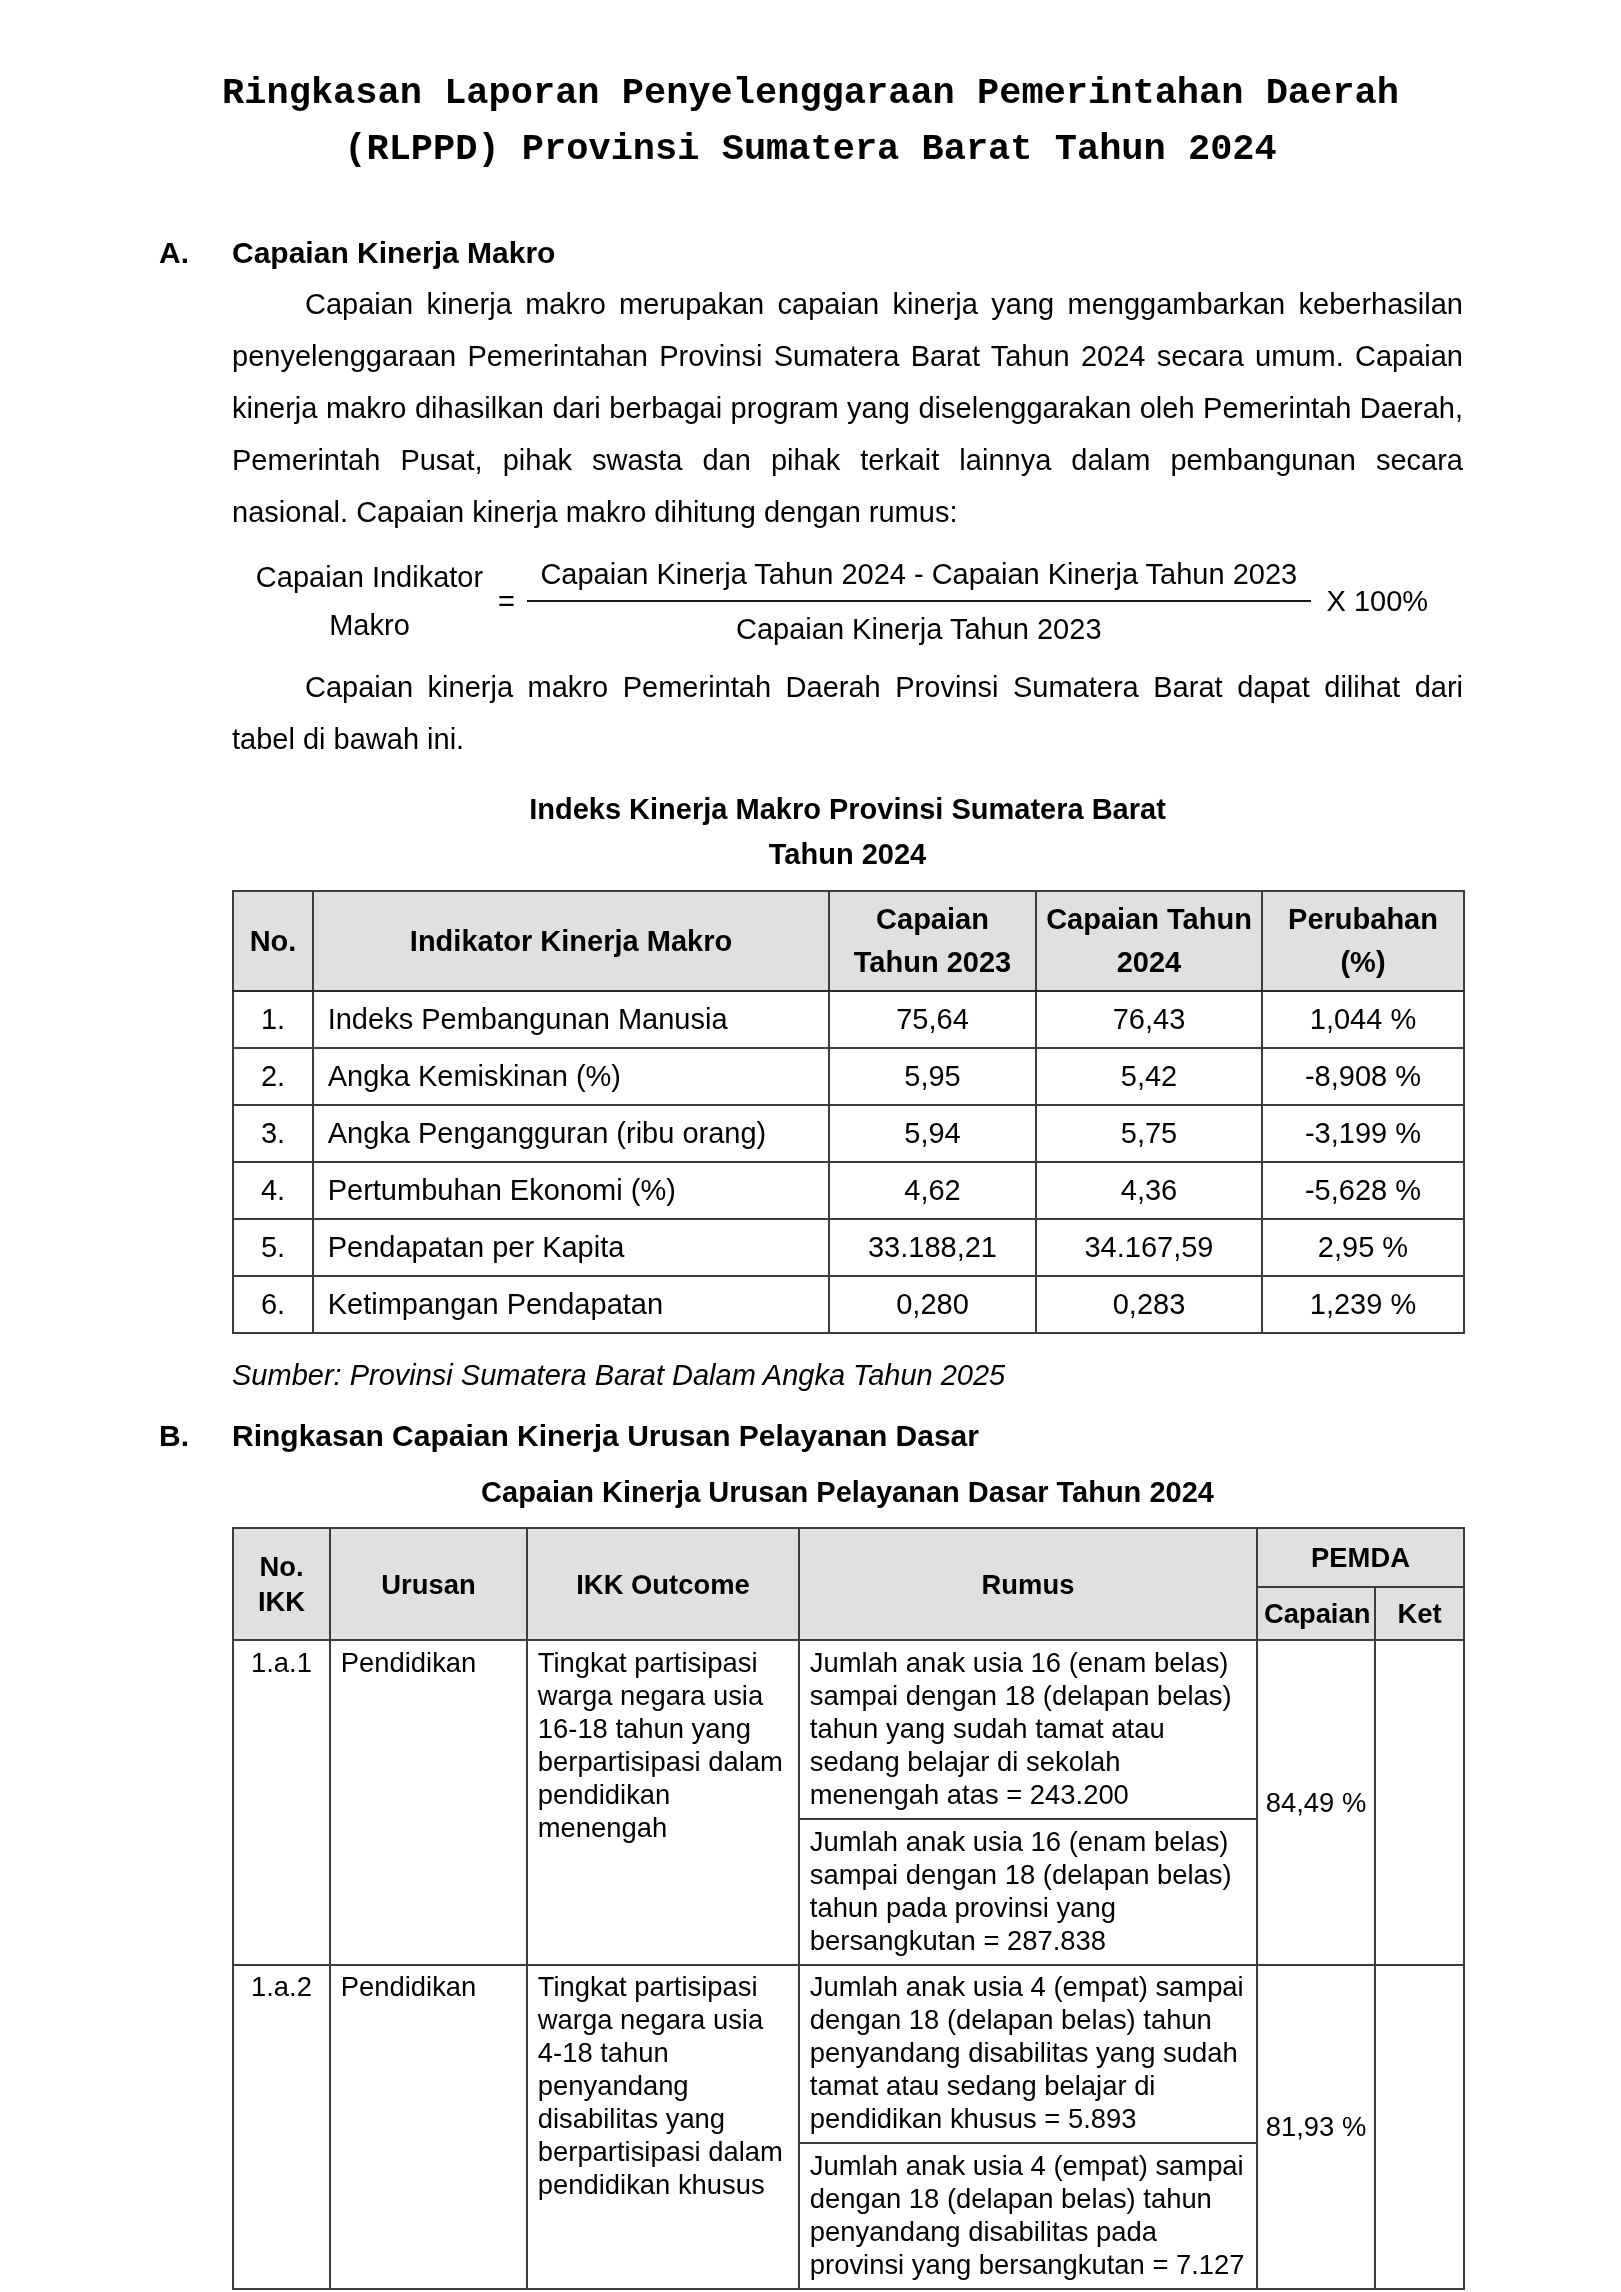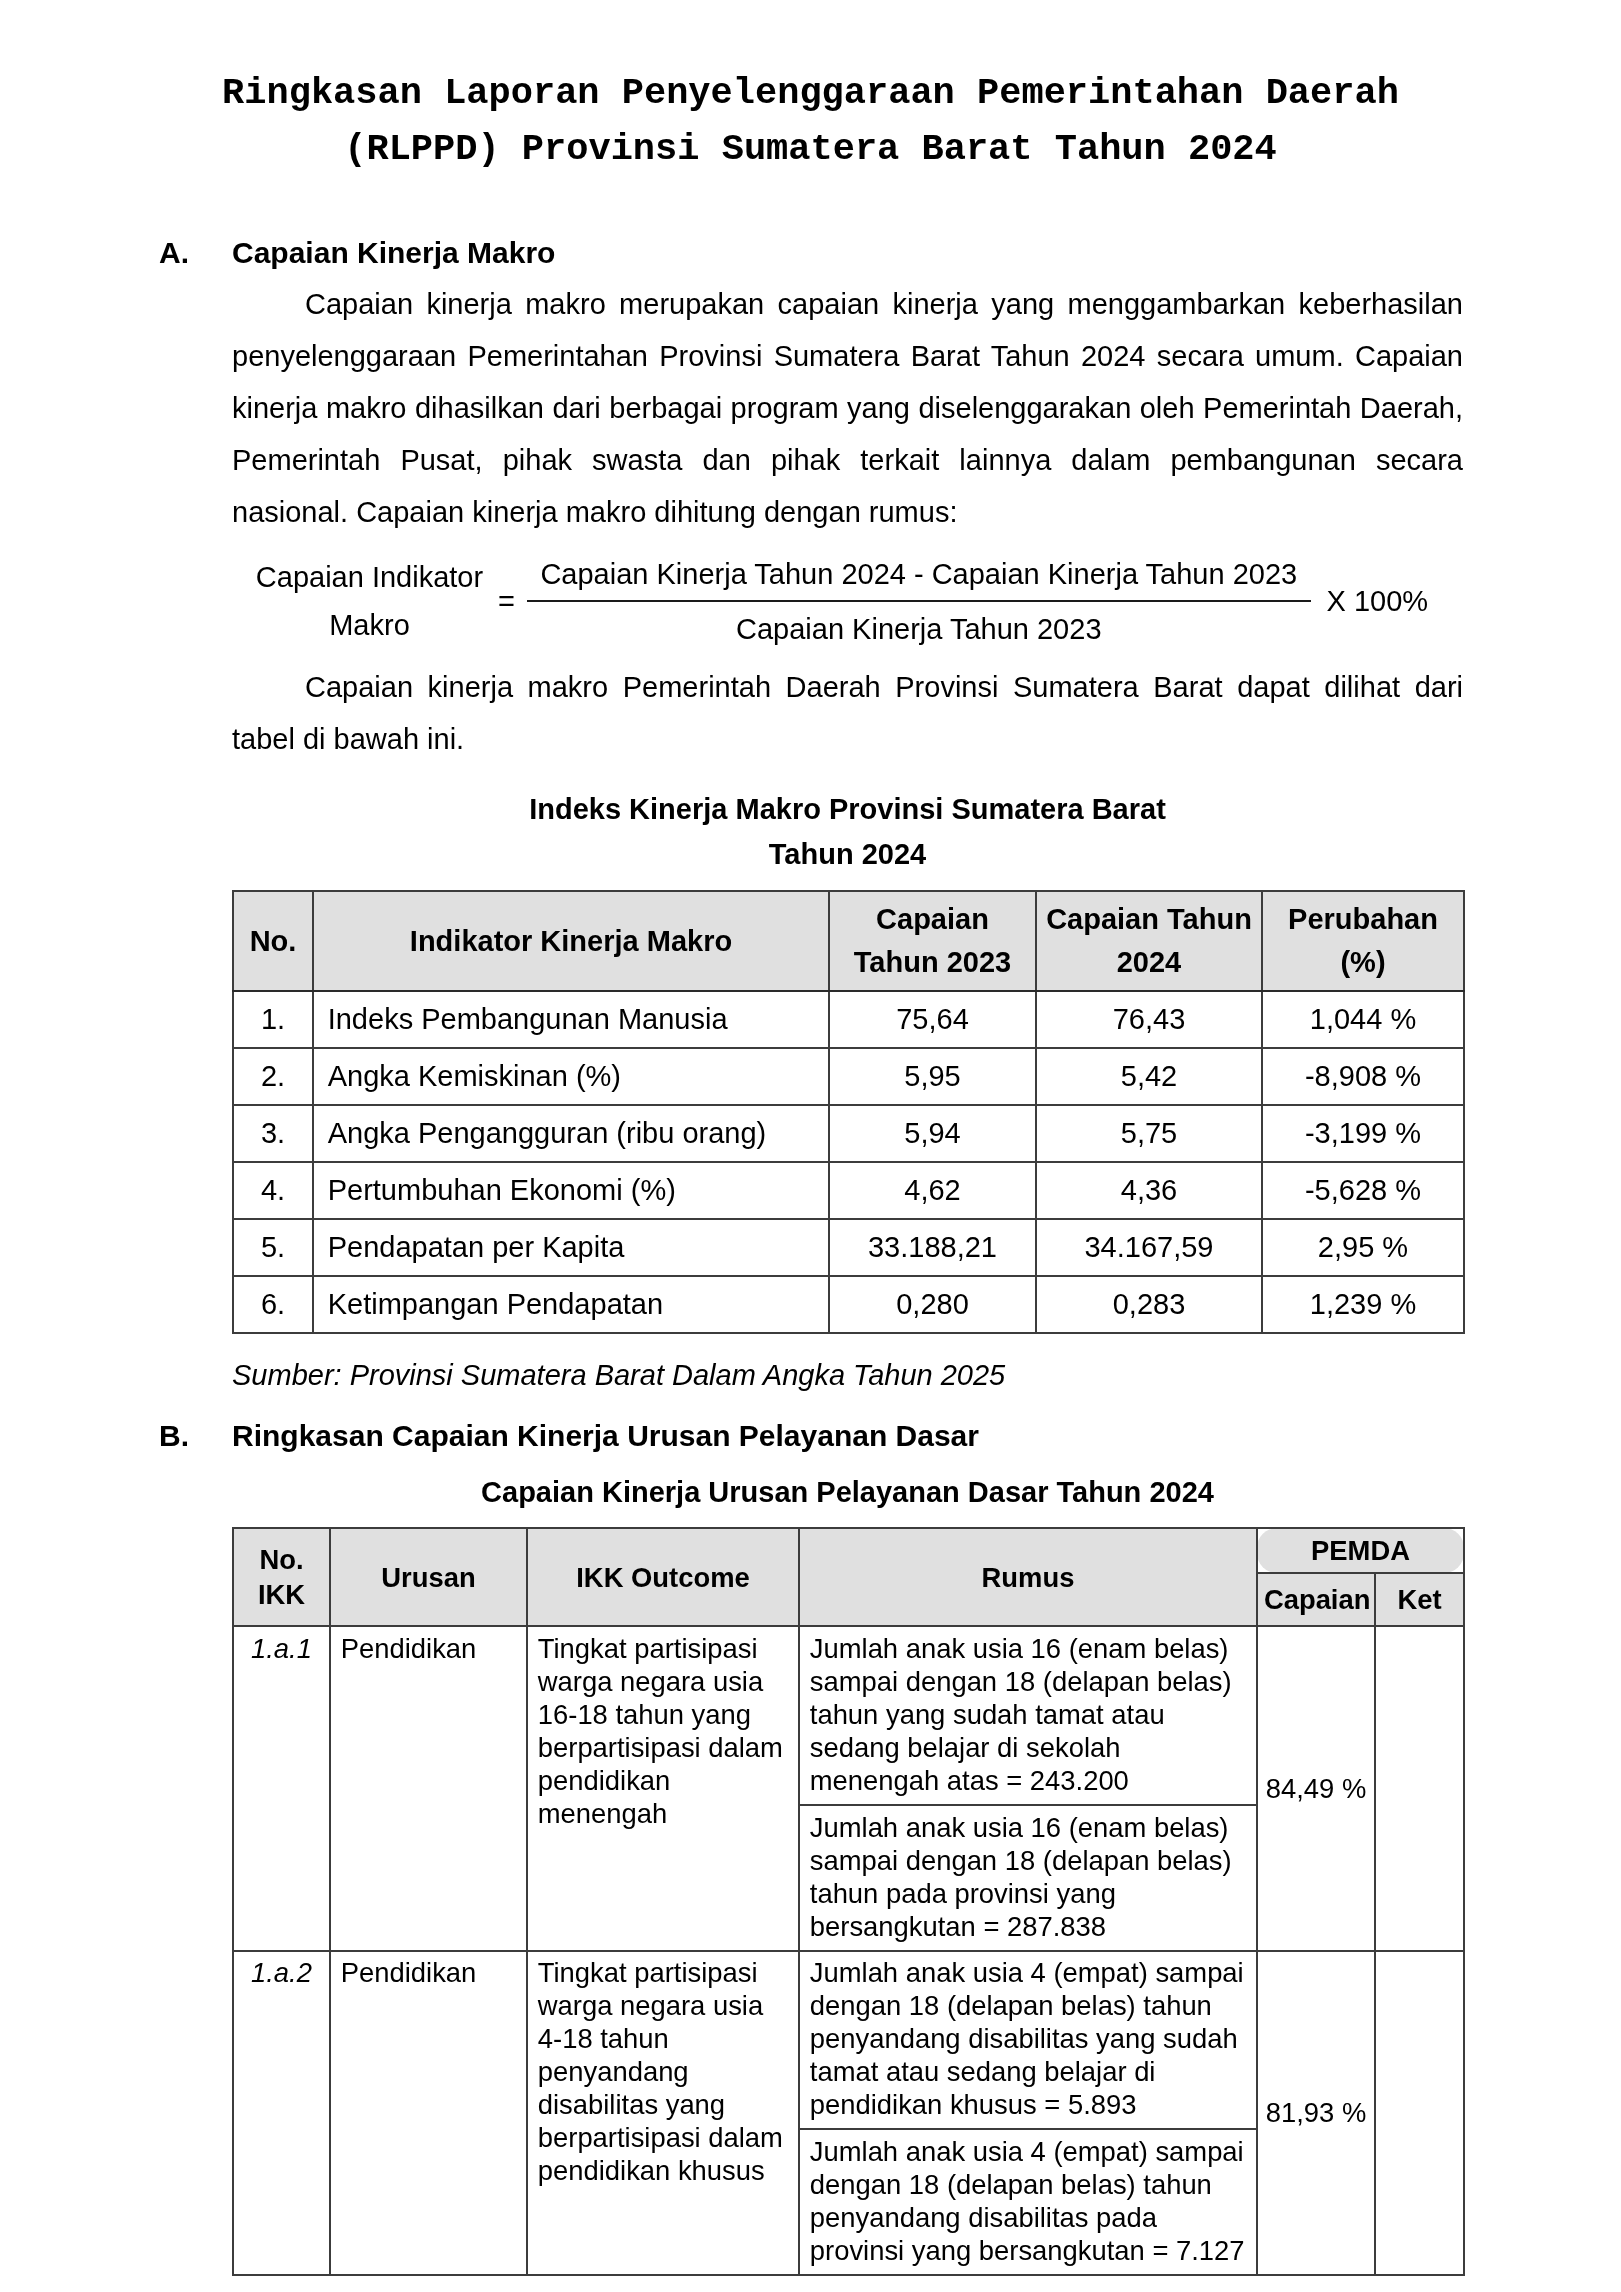--- a/index.html
+++ b/index.html
@@ -93,26 +93,26 @@
     border:2.9px solid #3c3c3c;
   }
   table.t2 th, table.t2 td { border:2px solid #3c3c3c; }
   table.t2 thead th {
     background:#e0e0e0; font-weight:bold;
     text-align:center; vertical-align:middle;
     padding:2px 5.9px;
     line-height:35px;
   }
   table.t2 thead tr.h1 th { border-bottom-width:2.9px; }
-  table.t2 thead th.pemda { height:45px; border-bottom-width:2px;border-radius:20px; }
+  table.t2 thead th.pemda { height:59px; border-bottom-width:2px; }
   table.t2 thead tr.h2 th { height:53px; border-bottom-width:2.9px; }
   table.t2 td {
     vertical-align:top; padding:4.9px 9.8px 6.9px 9.8px;
   }
-  table.t2 td.no-cell { text-align:center; padding-left:2px; padding-right:2px;font-style:italic; }
+  table.t2 td.no-cell { text-align:center; padding-left:2px; padding-right:2px; }
   table.t2 td.capaian-cell, table.t2 td.ket-cell {
     vertical-align:middle; padding:3.9px 3.9px 3.9px 7.8px;
   }
   table.t2 td.rumus-num { border-bottom:2px solid #3c3c3c; }
   table.t2 td.rumus-den { border-top:2px solid #3c3c3c; }
 </style>
 </head>
 <body>
 
 <div class="content">

